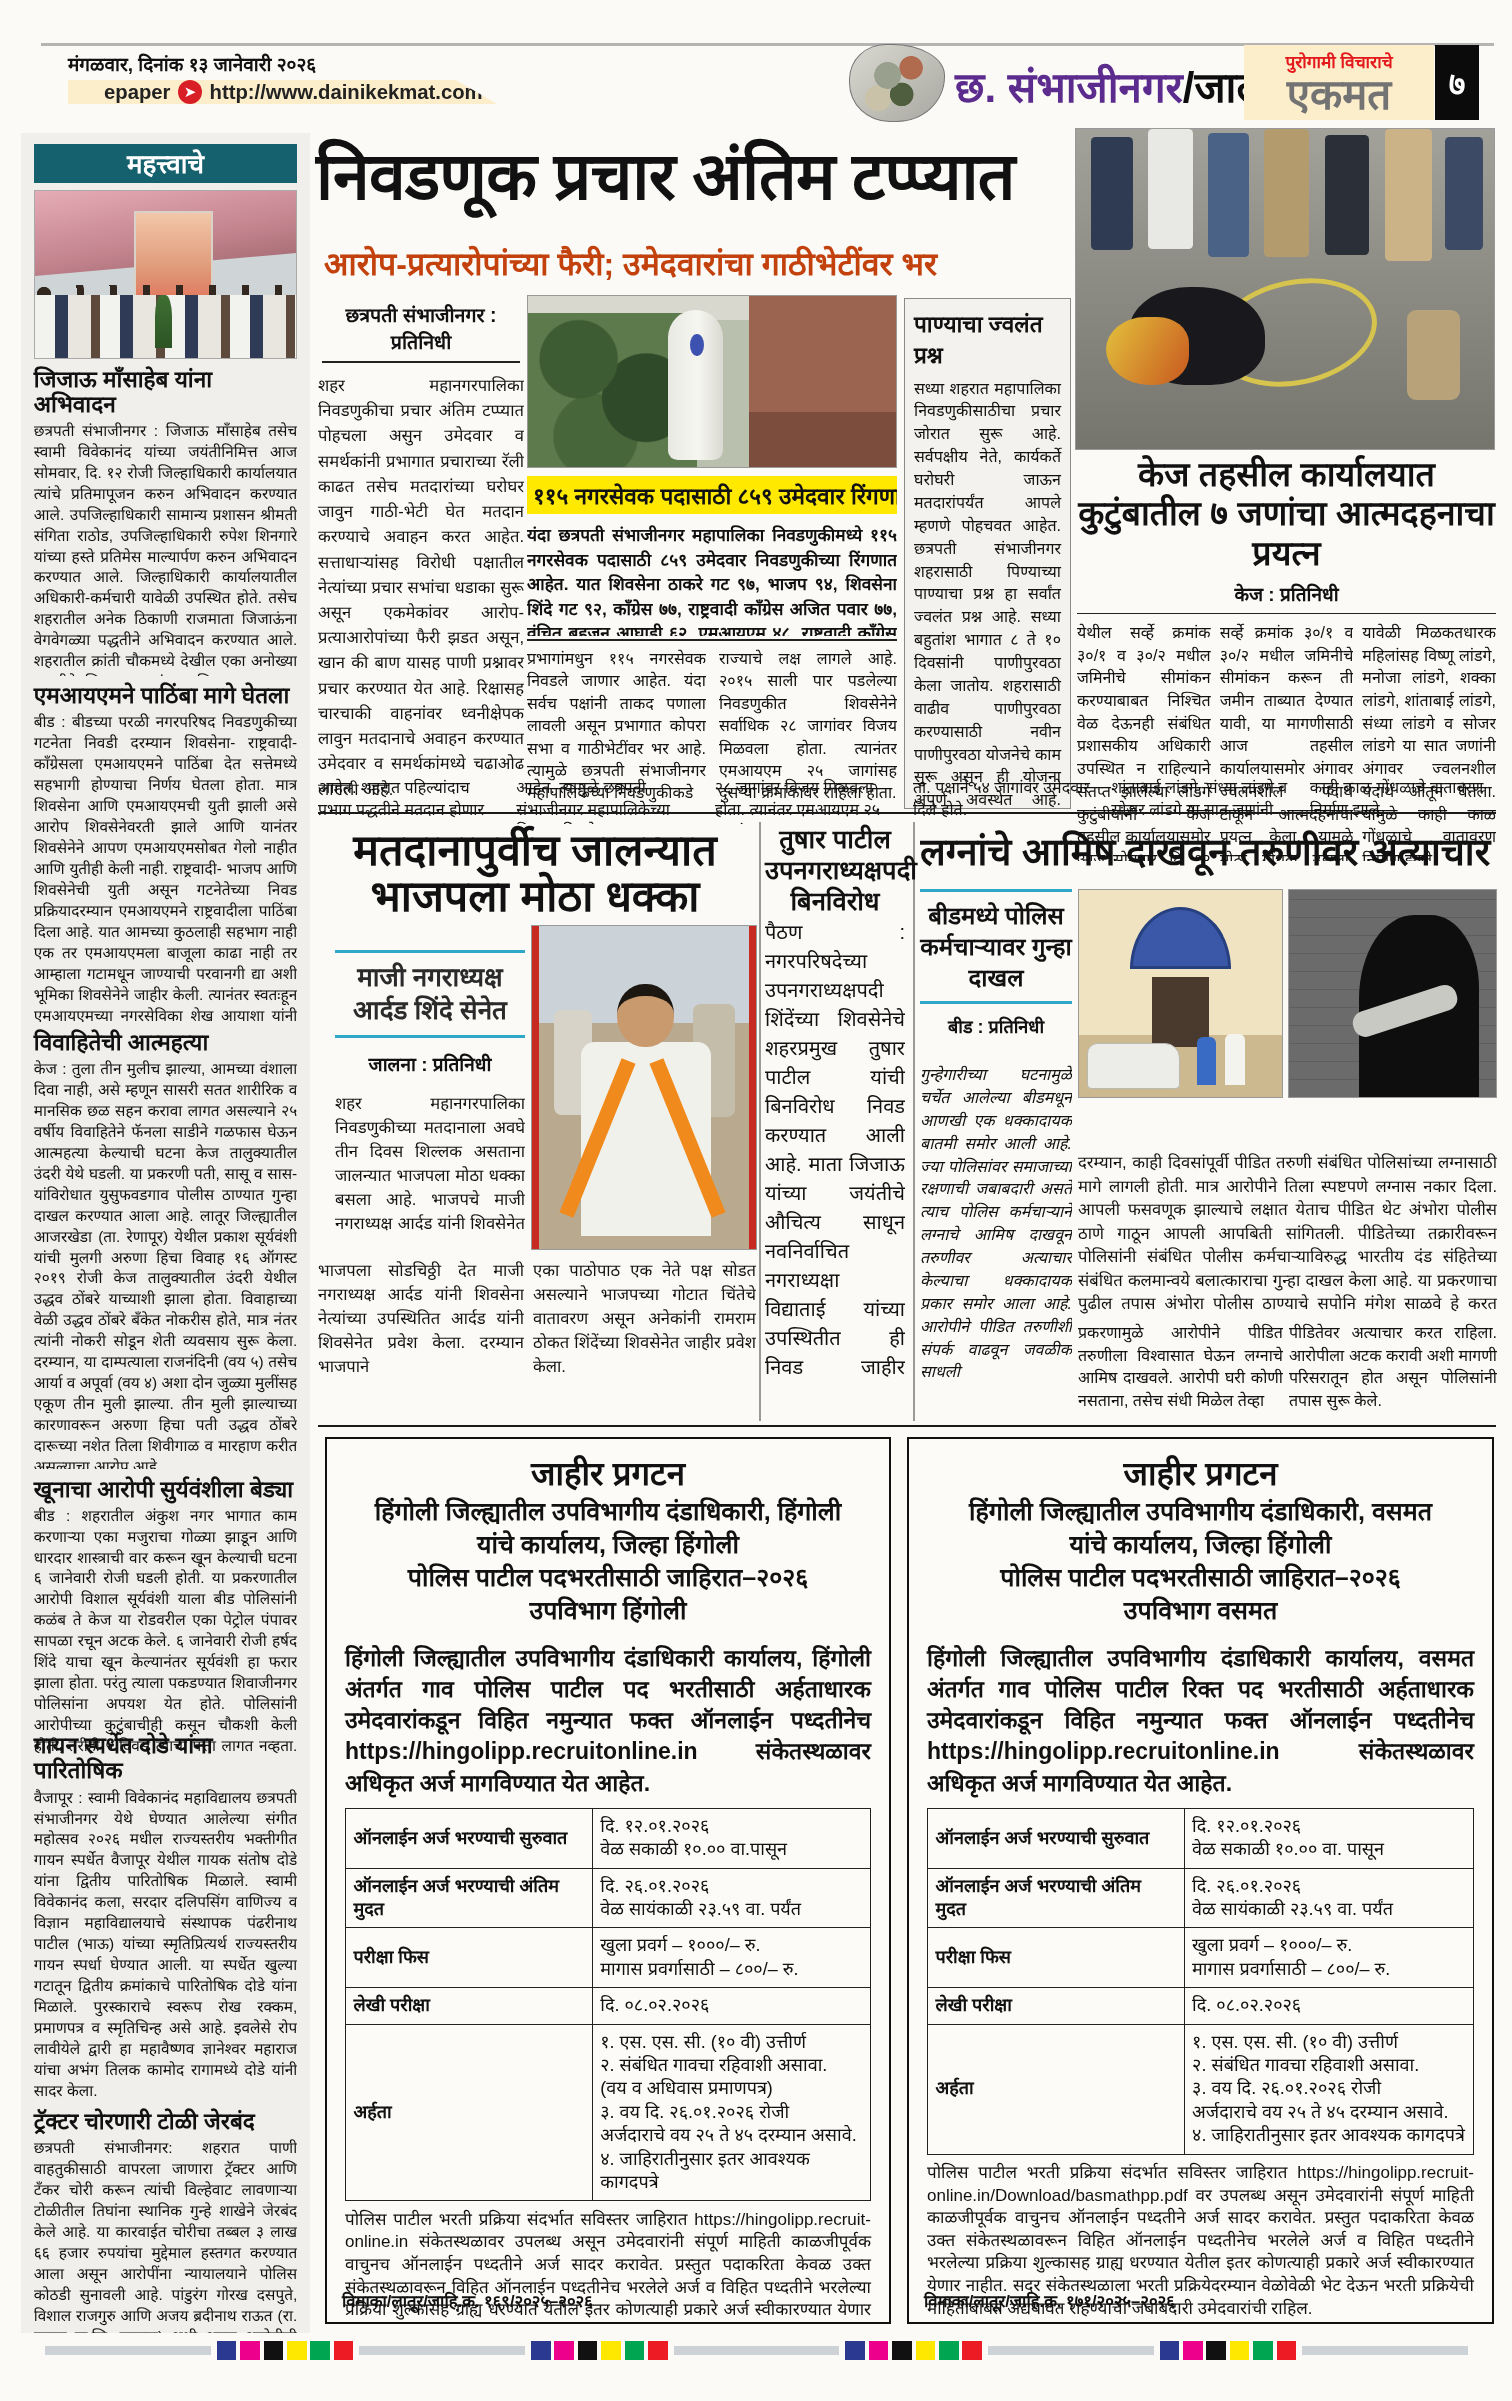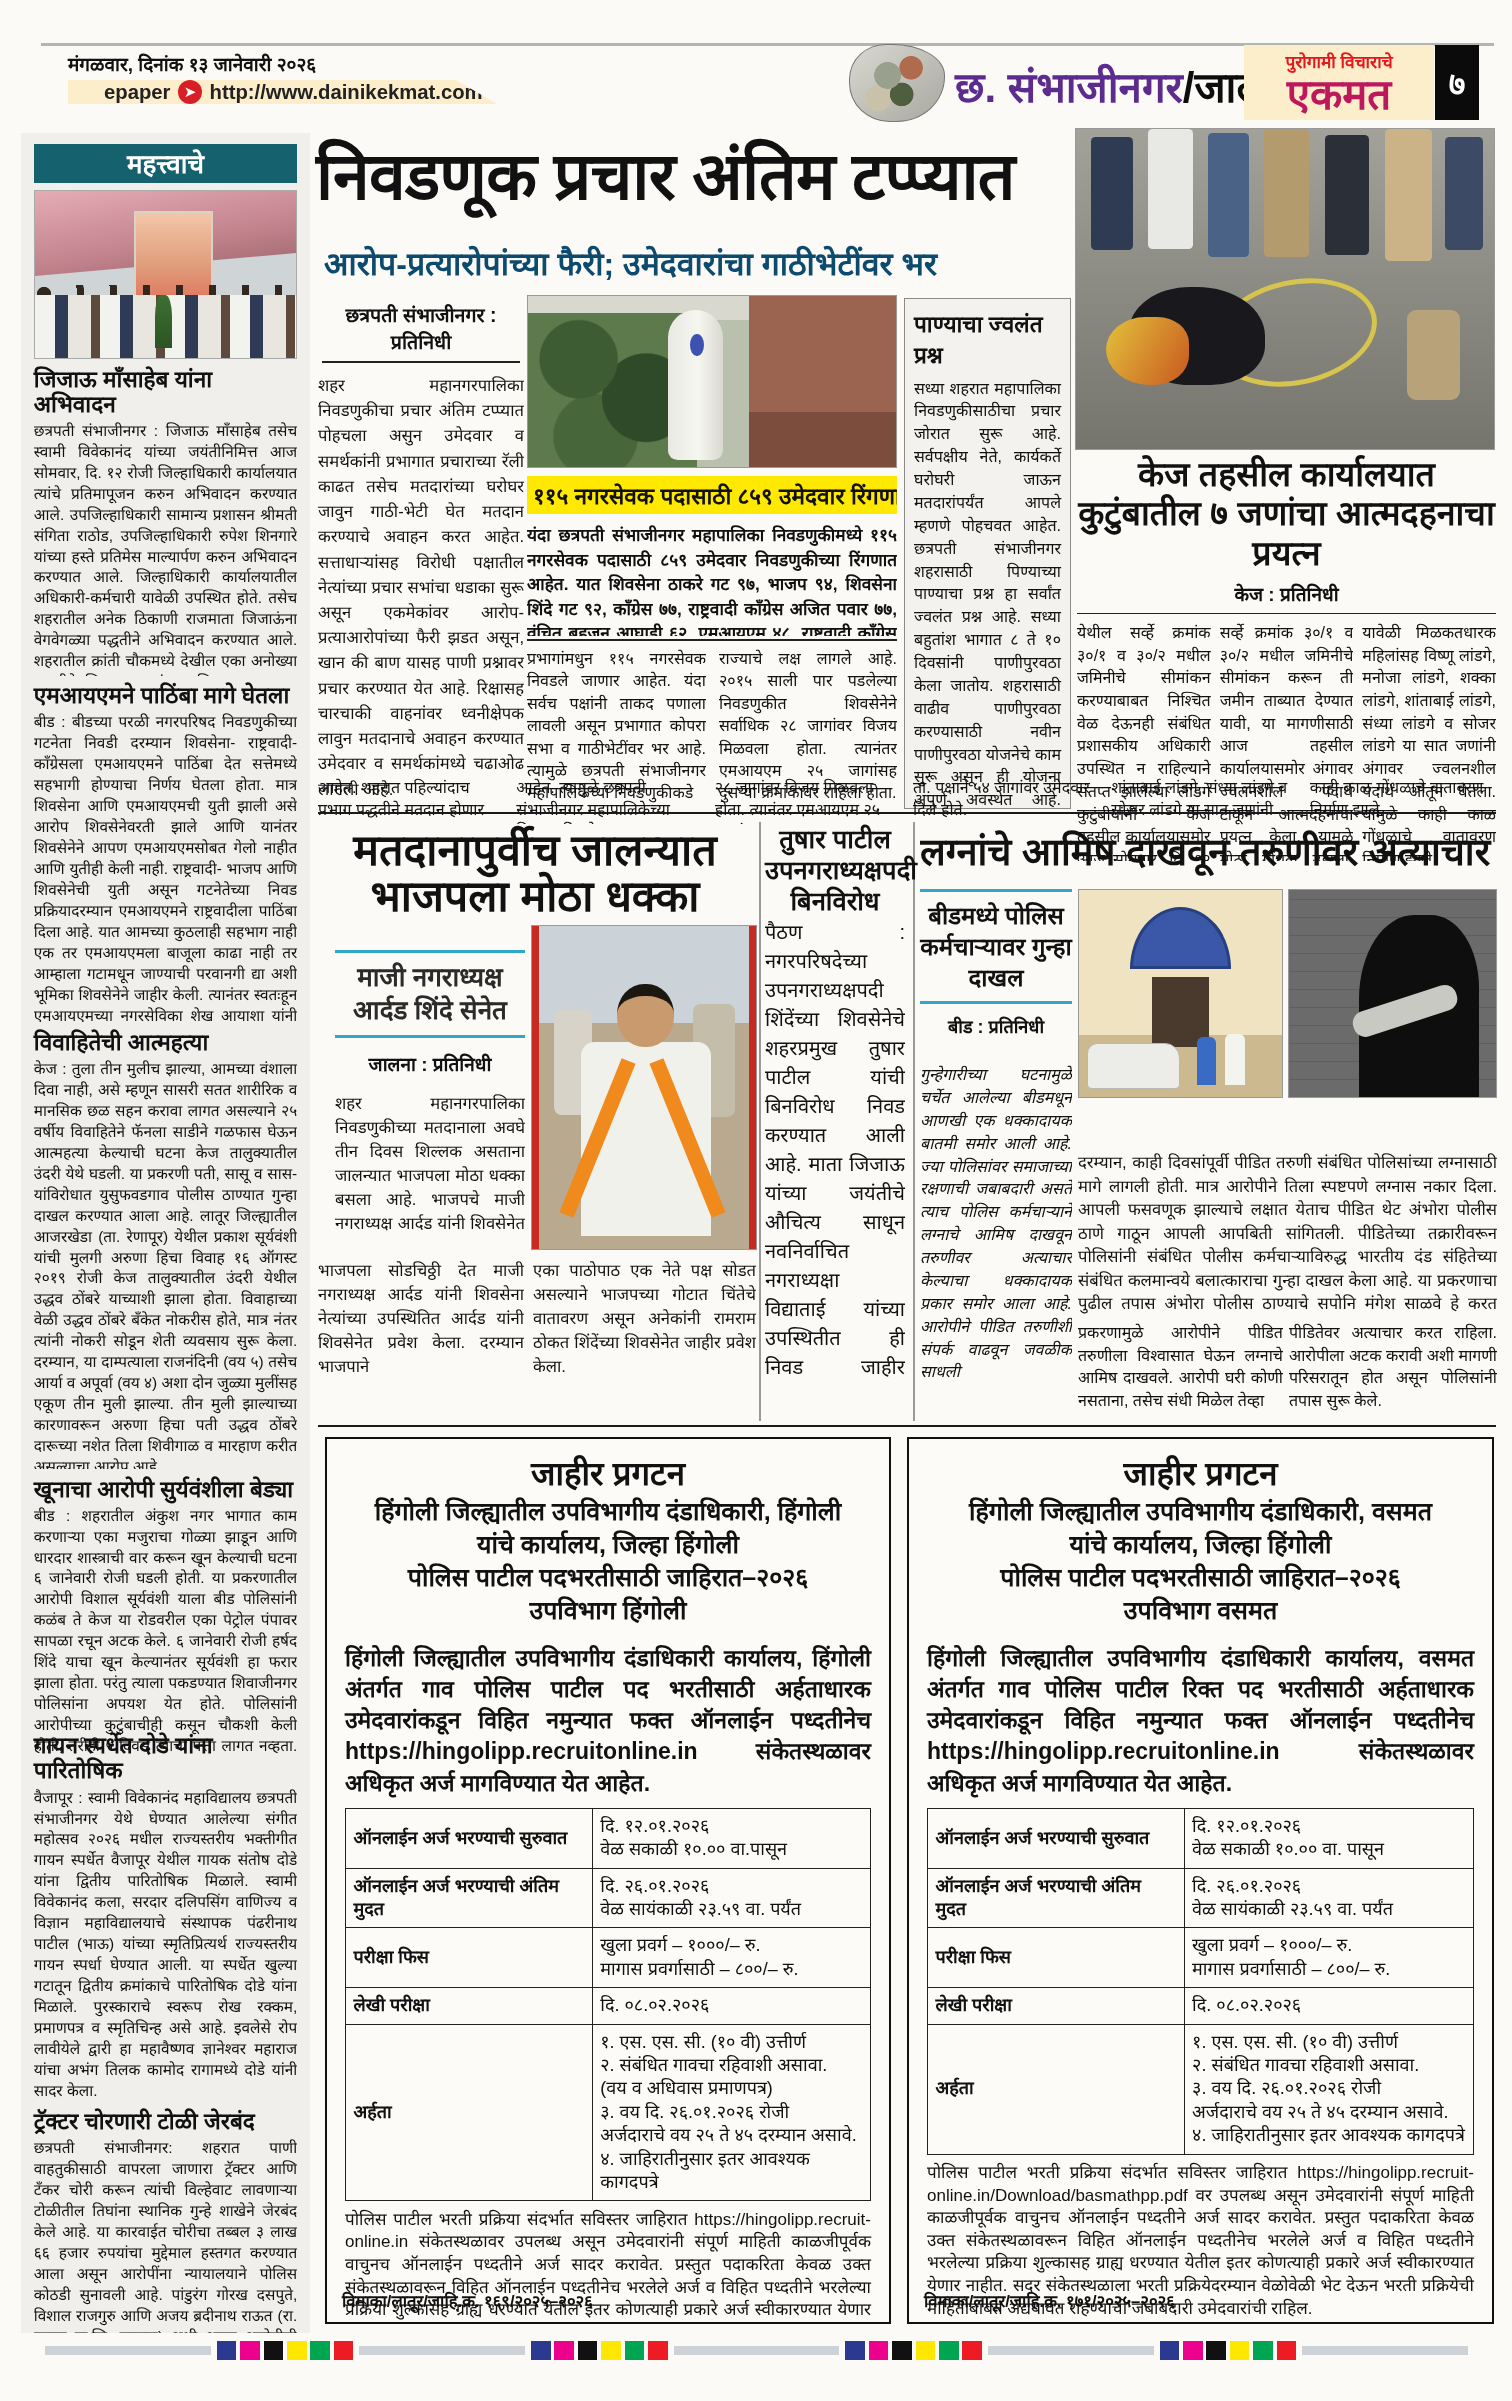--- a/index.html
+++ b/index.html
@@ -24,21 +24,21 @@
       radial-gradient(circle at 65% 30%, #b06a4e 0 14%, transparent 15%),
       radial-gradient(circle at 55% 65%, #4e5e3f 0 16%, transparent 17%),
       radial-gradient(circle at 30% 70%, #c9c2a8 0 15%, transparent 16%),
       linear-gradient(140deg,#d9d9d2,#a8a8a0);
     border-radius:38% 55% 50% 42%/45% 40% 58% 50%; border:1.5px solid #777; }
   .region-title { left:955px; top:57px; width:294px; font-size:42px; font-weight:800; white-space:nowrap; }
   .region-primary { color:#5b2b8e; }
   .region-secondary { color:#0d0d0d; }
   .brand-box { left:1244px; top:45px; width:190px; height:75px; background:#fdeecb; text-align:center; padding-top:4.5px; }
   .brand-tagline { color:#e3191c; font-size:17.3px; font-weight:bold; }
-  .brand-name { color:#be185d; font-size:42px; font-weight:800; line-height:1.05; }
+  .brand-name { color:#737373; font-size:42px; font-weight:800; line-height:1.05; }
   .page-no-box { left:1435px; top:45px; width:44px; height:75px; background:#0b0b0b; color:#fff;
     display:flex; align-items:center; justify-content:center; font-size:32px; font-weight:bold; }
 
   
   .left-col { left:21px; top:133px; width:289px; height:2200px; background:#f0efec; padding:10.5px 12.8px 0 12.8px; overflow:hidden; }
   .imp-header { height:39px; background:#15616d; color:#fff; font-size:26px; font-weight:bold;
     display:flex; align-items:center; justify-content:center; margin-bottom:7.5px; }
   .imp-photo { position:relative; width:100%; height:169px; background:#cfd4d6; overflow:hidden; border:0.8px solid #aaa; margin-bottom:6px; }
   .imp-art h3 { font-size:22.6px; line-height:1.12; margin:7.5px 0 3.8px 0; font-weight:800; }
   .imp-art p { font-size:15.4px; line-height:1.36; overflow:hidden; }
@@ -86,21 +86,21 @@
   .fig1 { left:58%; bottom:6%; width:19.6px; height:48px; background:#3a6bc4; border-radius:6px 6px 0 0; }
   .fig2 { left:72%; bottom:6%; width:19.6px; height:51px; background:#f4f4ef; border-radius:6px 6px 0 0; }
 
   .victim-photo { left:1288px; top:889px; width:209px; height:209px;
     background:repeating-linear-gradient(0deg,#6b6b6b 0 16.6px,#5e5e5e 16.6px 18px),linear-gradient(135deg,#777,#3f3f3f); }
   .victim-sil { left:34%; top:12%; width:58%; height:88%; background:#0e0e0e; border-radius:46% 40% 0 0; }
   .victim-arm { left:30%; top:52%; width:52%; height:25.6px; background:#c9c9c4; transform:rotate(-18deg); border-radius:12px; }
 
   
   .lead-hl { left:316px; top:143px; width:755px; font-size:66px; font-weight:800; line-height:1.02; letter-spacing:-0.8px; }
-  .lead-sub { left:324px; top:241px; width:742px; font-size:32px; font-weight:800; color:#0c4a6e; }
+  .lead-sub { left:324px; top:241px; width:742px; font-size:32px; font-weight:800; color:#c2410c; }
   .byline-blk { left:318px; top:301px; width:206px; }
   .byline { font-size:19.6px; font-weight:800; text-align:center; }
   .byline-rule { width:96%; height:1.5px; background:#222; margin:6px auto 10.5px auto; }
   .lead-col1 { font-size:16.6px; line-height:1.52; height:473px; overflow:hidden; }
   .yellow-strip { left:527px; top:476px; width:370px; height:38px; background:#ffe900; font-size:22.6px; font-weight:800;
     display:flex; align-items:center; padding:0 6px; white-space:nowrap; overflow:hidden; }
   .lead-bold { left:527px; top:523px; width:370px; font-size:17.3px; font-weight:700; line-height:1.42; height:113px; overflow:hidden; }
   .lead-rule { left:527px; top:639px; width:370px; height:1.5px; background:#222; }
   .lead-col2 { left:527px; top:648px; width:179px; font-size:16px; line-height:1.4; height:160px; overflow:hidden; }
   .lead-col3 { left:719px; top:648px; width:178px; font-size:16px; line-height:1.4; height:160px; overflow:hidden; }

